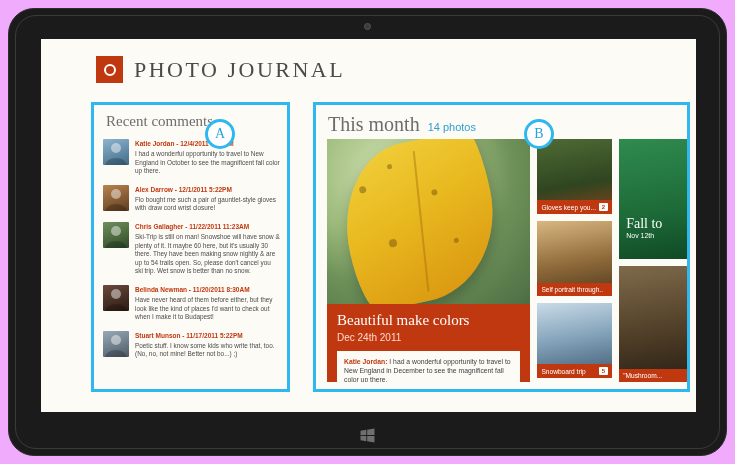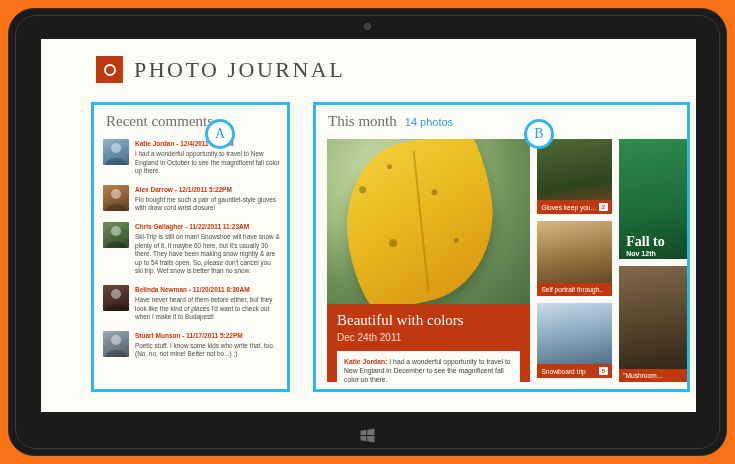--- a/index.html
+++ b/index.html
@@ -10,21 +10,21 @@
   body {
     width: 735px;
     height: 464px;
     font-family: "Liberation Sans", sans-serif;
     overflow: hidden;
   }
   #stage {
     position: relative;
     width: 735px;
     height: 464px;
-    background: #f97316;
+    background: #f0abfc;
   }
 
   
   .device {
     position: absolute;
     left: 8px;
     top: 8px;
     width: 719px;
     height: 448px;
     background: #1b1b1b;
@@ -212,21 +212,21 @@
   }
   .month-head {
     position: absolute;
     left: 12px;
     top: 8px;
     display: flex;
     align-items: baseline;
   }
   .month-title {
     font-family: "Liberation Serif", serif;
-    font-size: 15px;
+    font-size: 20px;
     color: #6d6d6d;
     margin-right: 8px;
   }
   .month-count {
     font-size: 11px;
     color: #2f9fd0;
   }
 
   .tiles {
     position: absolute;
@@ -353,23 +353,22 @@
   }
   .tile-tall {
     position: relative;
     height: 124px;
     overflow: hidden;
     background: linear-gradient(170deg,#2f8b4f 0%, #1d6b38 60%, #114a26 100%);
   }
   .tall-caption {
     position: absolute;
     left: 7px;
-    bottom: 2px;
+    bottom: 20px;
     color: #ffffff;
-    font-weight: bold;
   }
   .tall-title {
     font-family: "Liberation Serif", serif;
     font-size: 14px;
     line-height: 15px;
   }
   .tall-date {
     font-size: 7px;
     margin-top: 1px;
   }
@@ -496,21 +495,21 @@
               <div class="leaf">
                 <div class="leaf-vein"></div>
                 <div class="leaf-spot" style="left:22px;top:34px;width:7px;height:7px;"></div>
                 <div class="leaf-spot" style="left:54px;top:18px;width:5px;height:5px;"></div>
                 <div class="leaf-spot" style="left:92px;top:52px;width:6px;height:6px;"></div>
                 <div class="leaf-spot" style="left:40px;top:92px;width:8px;height:8px;"></div>
                 <div class="leaf-spot" style="left:104px;top:104px;width:5px;height:5px;"></div>
               </div>
             </div>
             <div class="hero-caption">
-              <div class="hero-title">Beautiful with colors</div>
+              <div class="hero-title">Beautiful make colors</div>
               <div class="hero-date">Dec 24th 2011</div>
               <div class="hero-comment">
                 <b>Katie Jordan:</b><span> I had a wonderful opportunity to travel to New England in December to see the magnificent fall color up there.</span>
               </div>
             </div>
           </div>
 
           <div class="tile-col">
             <div class="tile-small ph-gloves">
               <div class="tile-label">

